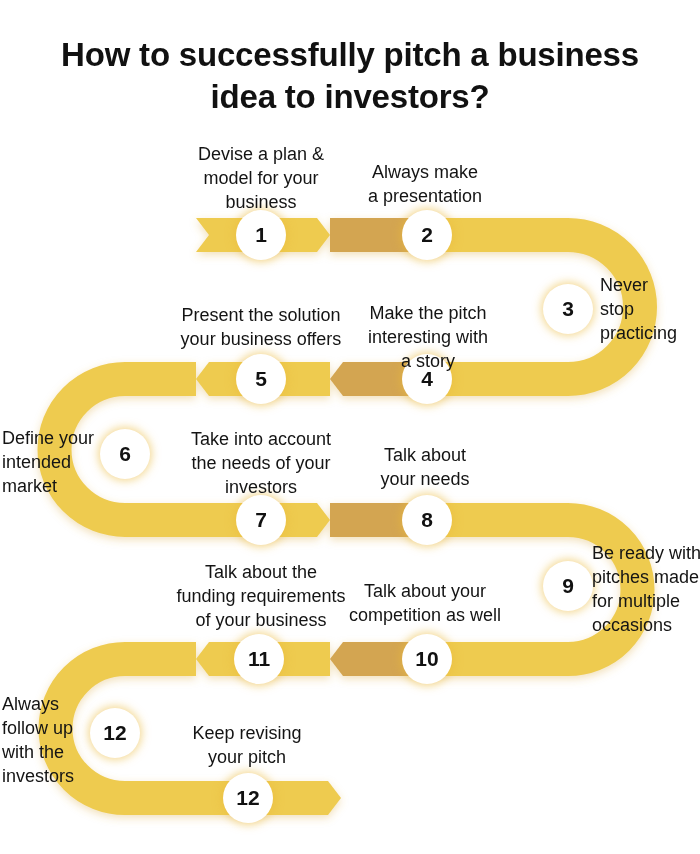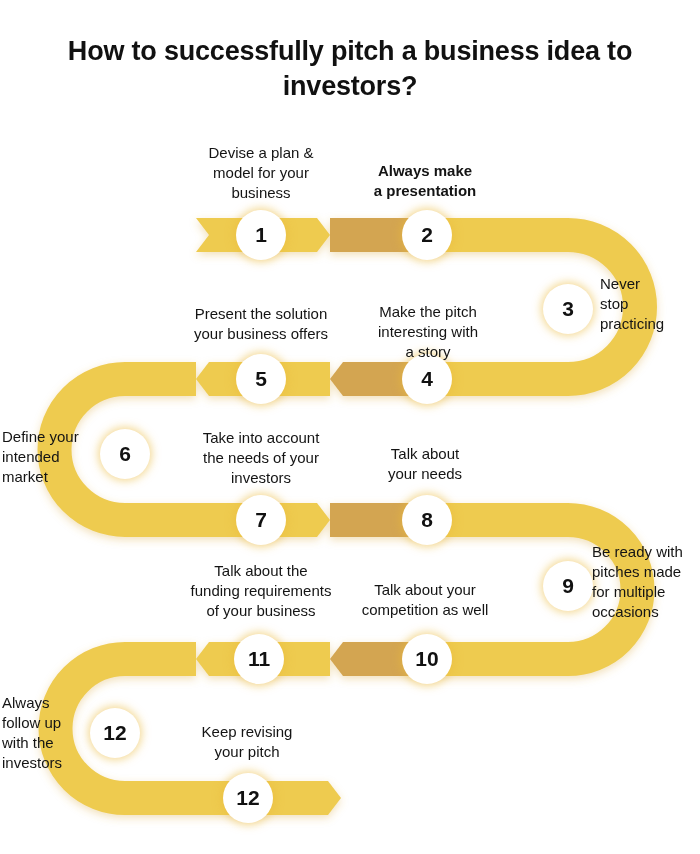--- a/index.html
+++ b/index.html
@@ -5,37 +5,37 @@
   html,body{margin:0;padding:0;}
   body{
     width:700px;height:854px;background:#ffffff;
     font-family:"Liberation Sans","DejaVu Sans",sans-serif;
     overflow:hidden;position:relative;
   }
   #stage{position:relative;width:700px;height:854px;}
 
   .title{
     position:absolute;left:50px;top:34px;width:600px;
-    text-align:center;font-size:27px;font-weight:bold;
+    text-align:center;font-size:33px;font-weight:bold;
     line-height:1.28;color:#111111;letter-spacing:-0.2px;
   }
 
   #ribbon{position:absolute;left:0;top:0;width:700px;height:854px;}
 
   .badge{
     position:absolute;width:50px;height:50px;border-radius:50%;
     background:#ffffff;
     box-shadow:0 0 9px 2px rgba(235,186,60,0.55);
     display:flex;align-items:center;justify-content:center;
     font-size:21px;font-weight:bold;color:#111111;
     box-sizing:border-box;
   }
 
   .label{
-    position:absolute;font-size:15px;line-height:1.33;
+    position:absolute;font-size:18px;line-height:1.33;
     color:#141414;font-weight:500;white-space:pre-line;
   }
   .label.ctr{text-align:center;}
   .label.rgt{text-align:left;}
   .label.lft{text-align:left;}
 </style>
 </head>
 <body>
 
 <div id="stage">
@@ -86,21 +86,21 @@
       <div class="badge" style="left: 543px; top: 561px;">9</div>
       <div class="badge" style="left: 402px; top: 634px;">10</div>
       <div class="badge" style="left: 234px; top: 634px;">11</div>
       <div class="badge" style="left: 90px; top: 708px;">12</div>
       <div class="badge" style="left: 223px; top: 773px;">12</div>
     </div>
   <div id="labels">
       <div class="label ctr" style="left: 176px; top: 143px; width: 170px;">Devise a plan &amp;
 model for your
 business</div>
-      <div class="label ctr" style="left: 340px; top: 161px; width: 170px; font-weight: bold;">Always make
+      <div class="label ctr" style="left: 340px; top: 161px; width: 170px;">Always make
 a presentation</div>
       <div class="label lft" style="left: 600px; top: 274px; width: 100px;">Never
 stop
 practicing</div>
       <div class="label ctr" style="left: 343px; top: 302px; width: 170px;">Make the pitch
 interesting with
 a story</div>
       <div class="label ctr" style="left: 166px; top: 304px; width: 190px;">Present the solution
 your business offers</div>
       <div class="label rgt" style="left: 2px; top: 427px; width: 96px;">Define your

